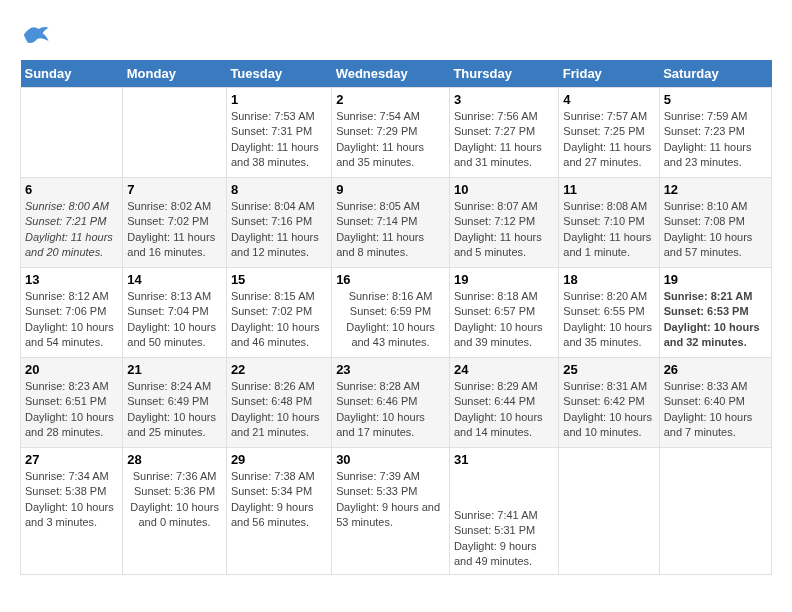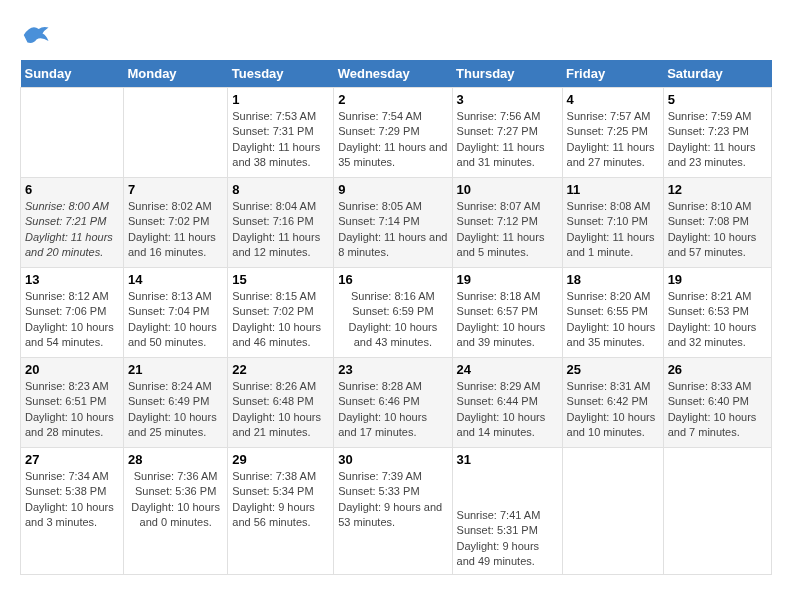--- a/index.html
+++ b/index.html
@@ -231,21 +231,21 @@
 Daylight: 10 hours and 39 minutes.</div>
         </td>
         <td>
           <span class="day-num">18</span>
           <div class="day-info" style="white-space: pre-line;">Sunrise: 8:20 AM
 Sunset: 6:55 PM
 Daylight: 10 hours and 35 minutes.</div>
         </td>
         <td>
           <span class="day-num">19</span>
-          <div class="day-info" style="white-space: pre-line;">Sunrise: 8:21 AM
+          <div class="day-info" style="white-space: pre-line; font-weight: bold;">Sunrise: 8:21 AM
 Sunset: 6:53 PM
 Daylight: 10 hours and 32 minutes.</div>
         </td>
       </tr>
       <tr>
         <td>
           <span class="day-num">20</span>
           <div class="day-info" style="white-space: pre-line;">Sunrise: 8:23 AM
 Sunset: 6:51 PM
 Daylight: 10 hours and 28 minutes.</div>

